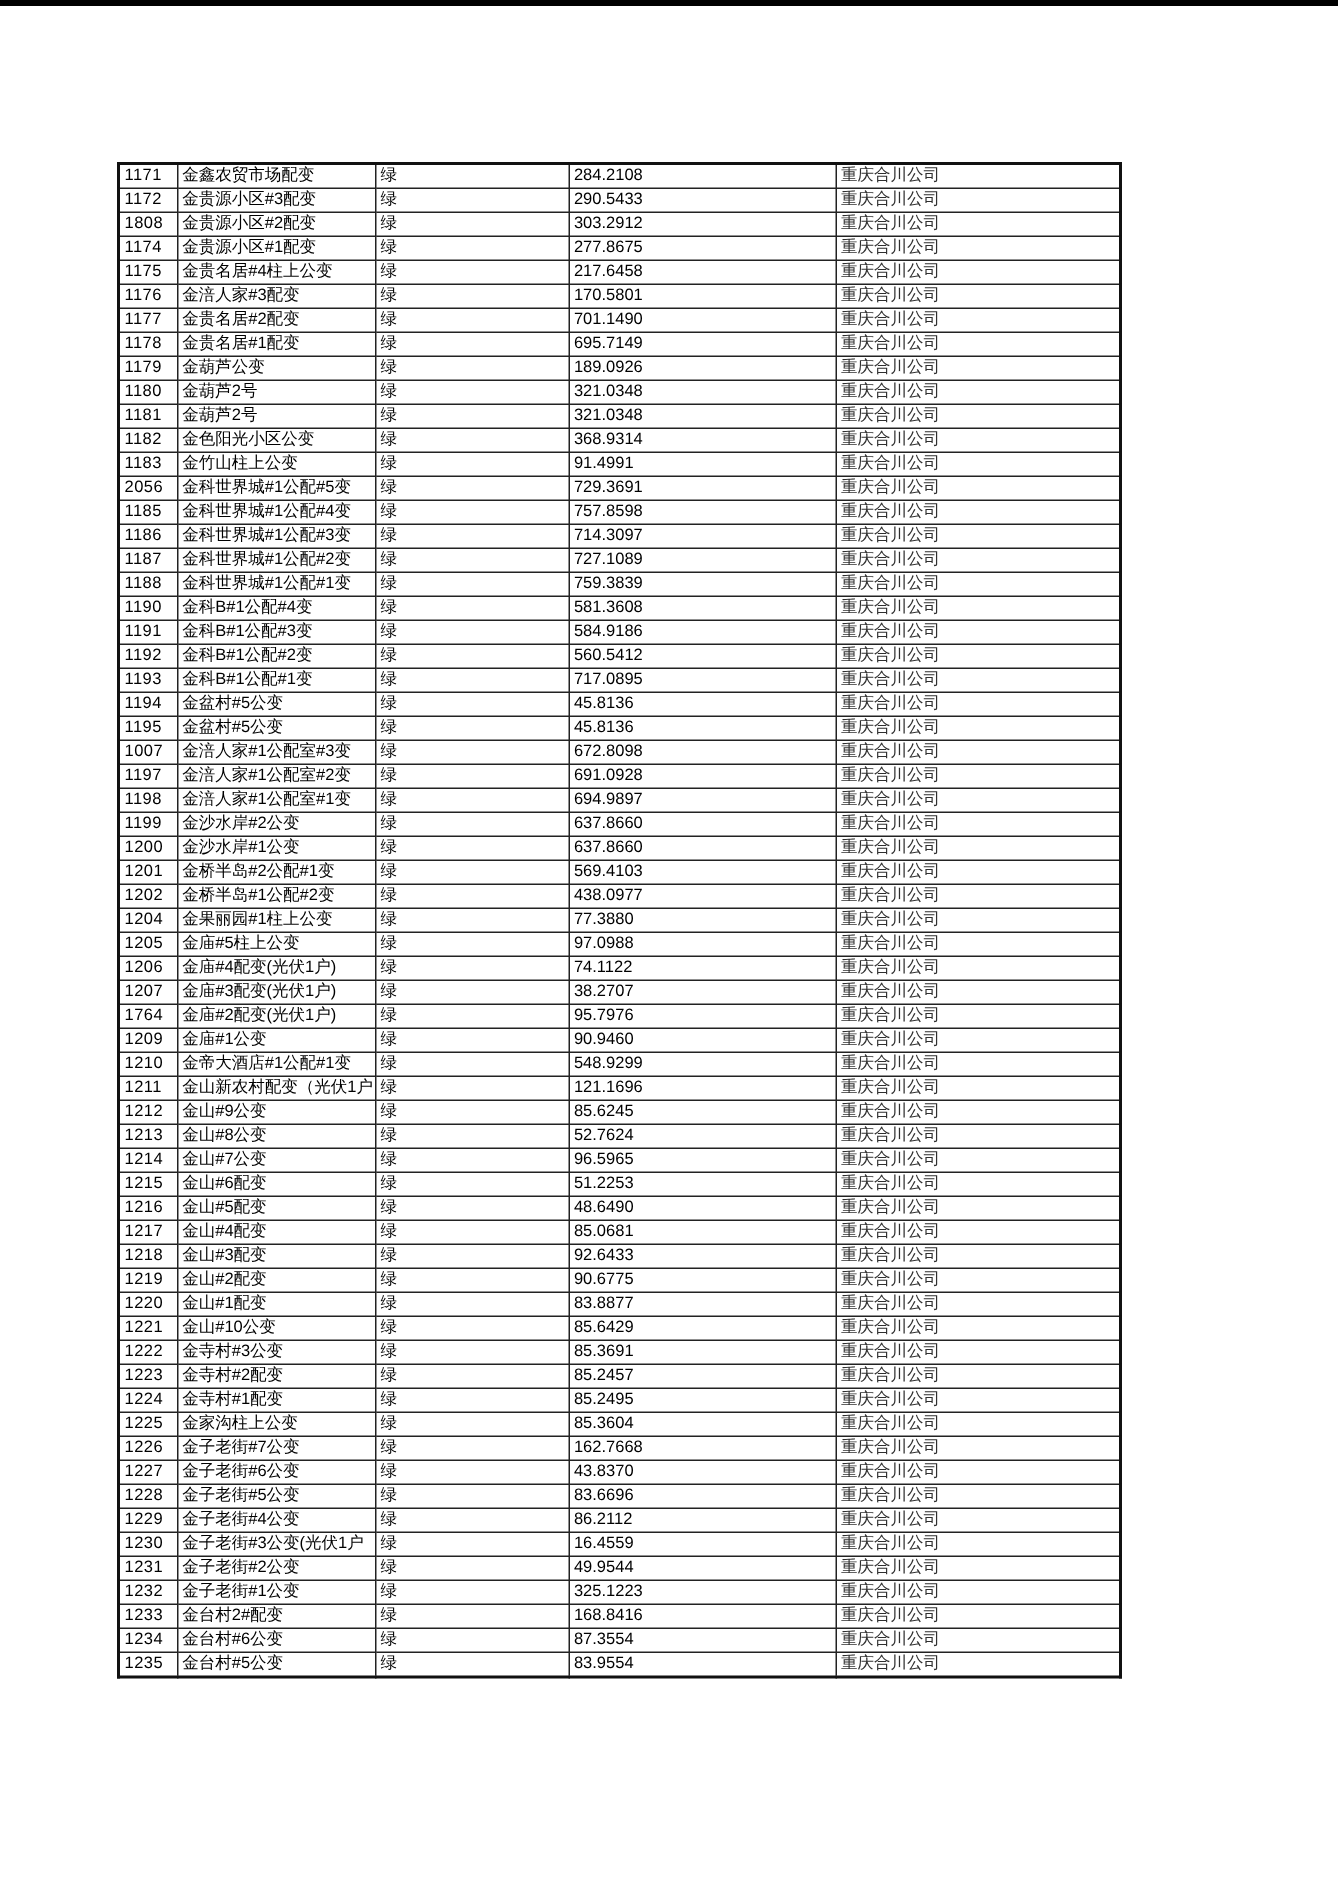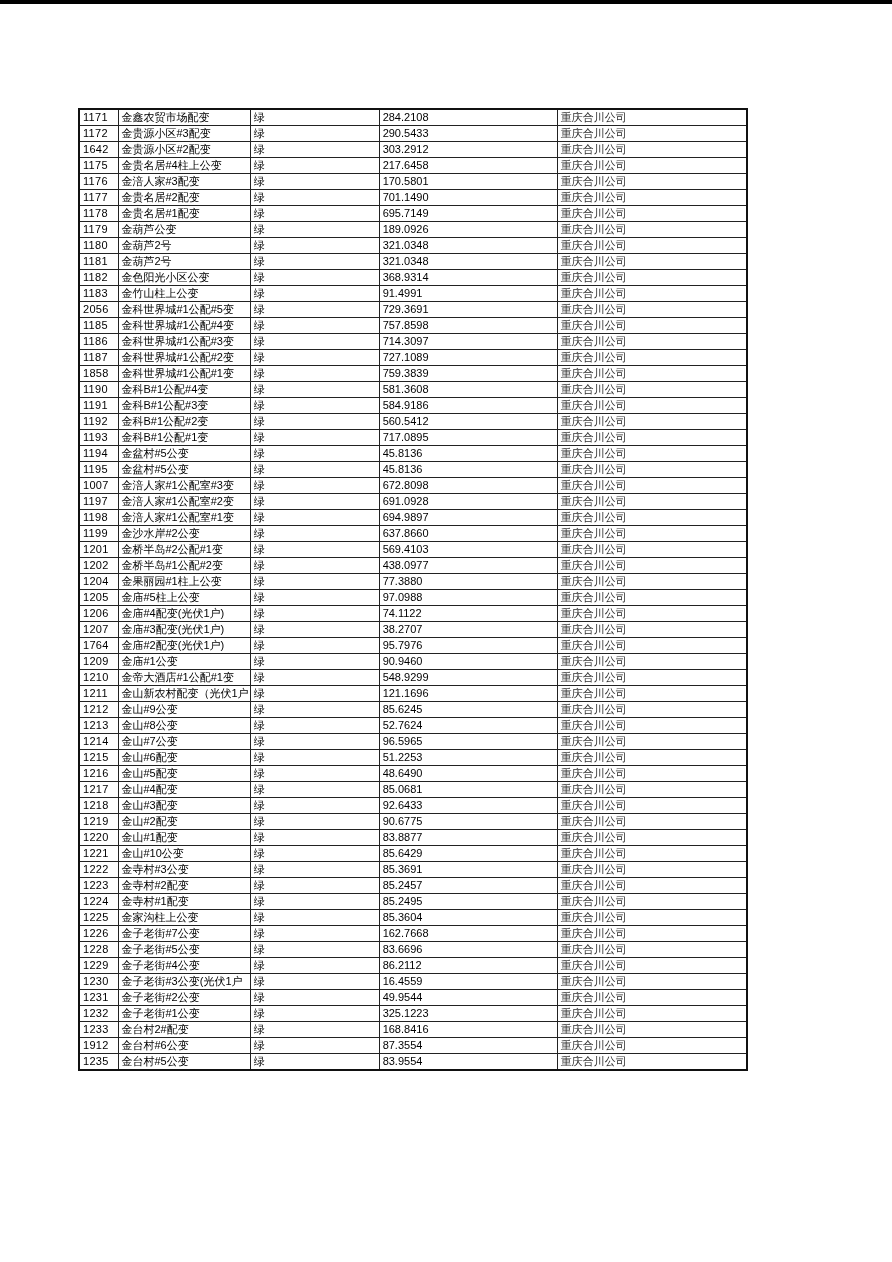--- a/index.html
+++ b/index.html
@@ -79,24 +79,31 @@
         <td class="cell-company">重庆合川公司</td>
       </tr>
       <tr>
         <td class="cell-index">1172</td>
         <td class="cell-name">金贵源小区#3配变</td>
         <td class="cell-status">绿</td>
         <td class="cell-value">290.5433</td>
         <td class="cell-company">重庆合川公司</td>
       </tr>
       <tr>
-        <td class="cell-index">1642</td>
+        <td class="cell-index">1808</td>
         <td class="cell-name">金贵源小区#2配变</td>
         <td class="cell-status">绿</td>
         <td class="cell-value">303.2912</td>
+        <td class="cell-company">重庆合川公司</td>
+      </tr>
+      <tr>
+        <td class="cell-index">1174</td>
+        <td class="cell-name">金贵源小区#1配变</td>
+        <td class="cell-status">绿</td>
+        <td class="cell-value">277.8675</td>
         <td class="cell-company">重庆合川公司</td>
       </tr>
       <tr>
         <td class="cell-index">1175</td>
         <td class="cell-name">金贵名居#4柱上公变</td>
         <td class="cell-status">绿</td>
         <td class="cell-value">217.6458</td>
         <td class="cell-company">重庆合川公司</td>
       </tr>
       <tr>
@@ -177,21 +184,21 @@
         <td class="cell-company">重庆合川公司</td>
       </tr>
       <tr>
         <td class="cell-index">1187</td>
         <td class="cell-name">金科世界城#1公配#2变</td>
         <td class="cell-status">绿</td>
         <td class="cell-value">727.1089</td>
         <td class="cell-company">重庆合川公司</td>
       </tr>
       <tr>
-        <td class="cell-index">1858</td>
+        <td class="cell-index">1188</td>
         <td class="cell-name">金科世界城#1公配#1变</td>
         <td class="cell-status">绿</td>
         <td class="cell-value">759.3839</td>
         <td class="cell-company">重庆合川公司</td>
       </tr>
       <tr>
         <td class="cell-index">1190</td>
         <td class="cell-name">金科B#1公配#4变</td>
         <td class="cell-status">绿</td>
         <td class="cell-value">581.3608</td>
@@ -254,20 +261,27 @@
         <td class="cell-company">重庆合川公司</td>
       </tr>
       <tr>
         <td class="cell-index">1199</td>
         <td class="cell-name">金沙水岸#2公变</td>
         <td class="cell-status">绿</td>
         <td class="cell-value">637.8660</td>
         <td class="cell-company">重庆合川公司</td>
       </tr>
       <tr>
+        <td class="cell-index">1200</td>
+        <td class="cell-name">金沙水岸#1公变</td>
+        <td class="cell-status">绿</td>
+        <td class="cell-value">637.8660</td>
+        <td class="cell-company">重庆合川公司</td>
+      </tr>
+      <tr>
         <td class="cell-index">1201</td>
         <td class="cell-name">金桥半岛#2公配#1变</td>
         <td class="cell-status">绿</td>
         <td class="cell-value">569.4103</td>
         <td class="cell-company">重庆合川公司</td>
       </tr>
       <tr>
         <td class="cell-index">1202</td>
         <td class="cell-name">金桥半岛#1公配#2变</td>
         <td class="cell-status">绿</td>
@@ -429,20 +443,27 @@
         <td class="cell-company">重庆合川公司</td>
       </tr>
       <tr>
         <td class="cell-index">1226</td>
         <td class="cell-name">金子老街#7公变</td>
         <td class="cell-status">绿</td>
         <td class="cell-value">162.7668</td>
         <td class="cell-company">重庆合川公司</td>
       </tr>
       <tr>
+        <td class="cell-index">1227</td>
+        <td class="cell-name">金子老街#6公变</td>
+        <td class="cell-status">绿</td>
+        <td class="cell-value">43.8370</td>
+        <td class="cell-company">重庆合川公司</td>
+      </tr>
+      <tr>
         <td class="cell-index">1228</td>
         <td class="cell-name">金子老街#5公变</td>
         <td class="cell-status">绿</td>
         <td class="cell-value">83.6696</td>
         <td class="cell-company">重庆合川公司</td>
       </tr>
       <tr>
         <td class="cell-index">1229</td>
         <td class="cell-name">金子老街#4公变</td>
         <td class="cell-status">绿</td>
@@ -471,21 +492,21 @@
         <td class="cell-company">重庆合川公司</td>
       </tr>
       <tr>
         <td class="cell-index">1233</td>
         <td class="cell-name">金台村2#配变</td>
         <td class="cell-status">绿</td>
         <td class="cell-value">168.8416</td>
         <td class="cell-company">重庆合川公司</td>
       </tr>
       <tr>
-        <td class="cell-index">1912</td>
+        <td class="cell-index">1234</td>
         <td class="cell-name">金台村#6公变</td>
         <td class="cell-status">绿</td>
         <td class="cell-value">87.3554</td>
         <td class="cell-company">重庆合川公司</td>
       </tr>
       <tr>
         <td class="cell-index">1235</td>
         <td class="cell-name">金台村#5公变</td>
         <td class="cell-status">绿</td>
         <td class="cell-value">83.9554</td>

